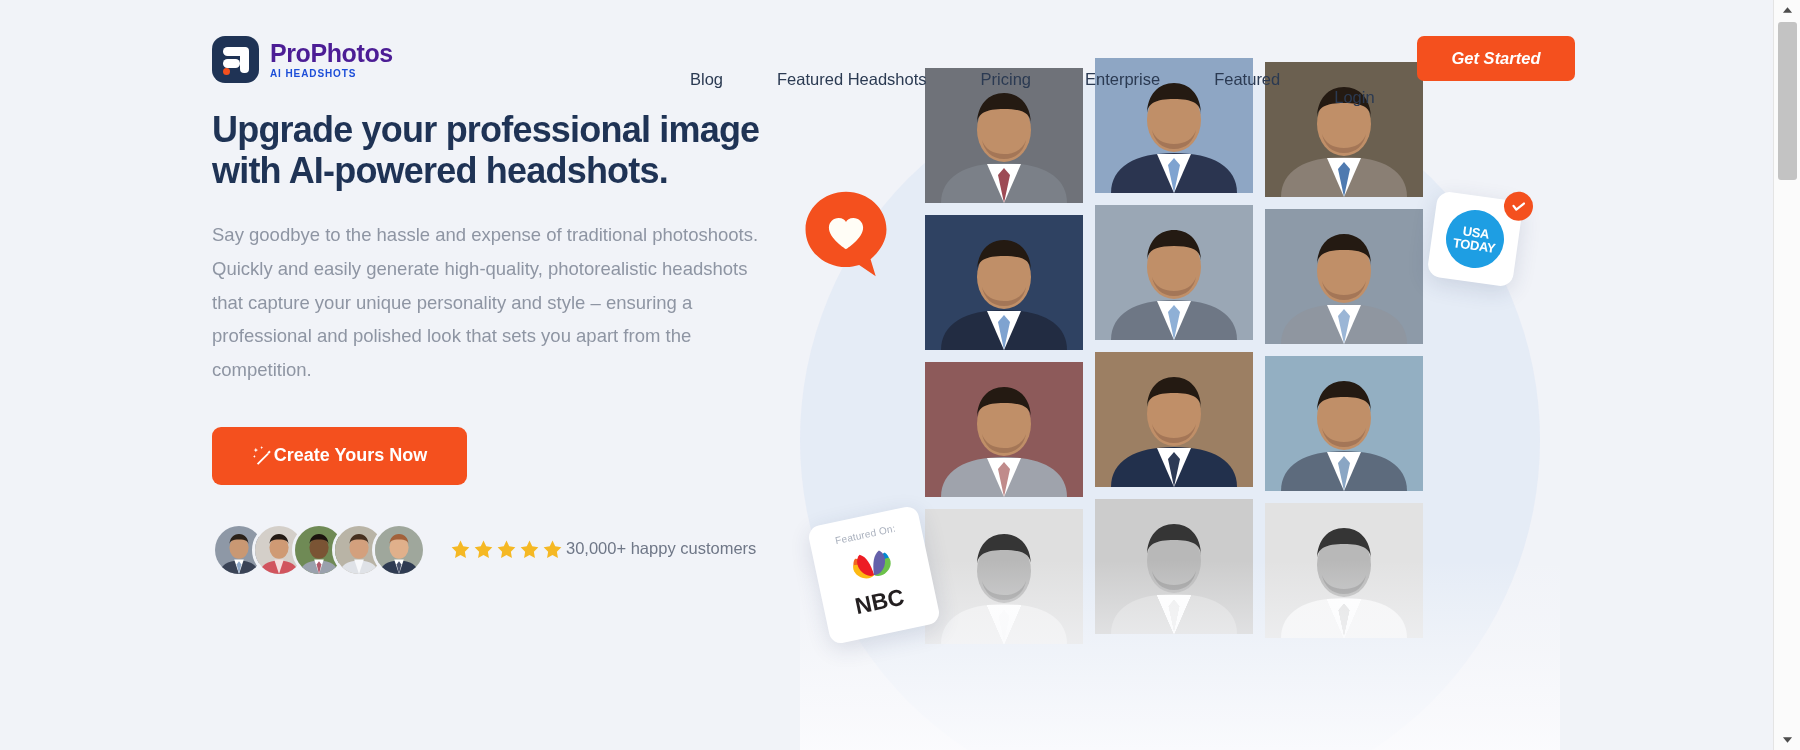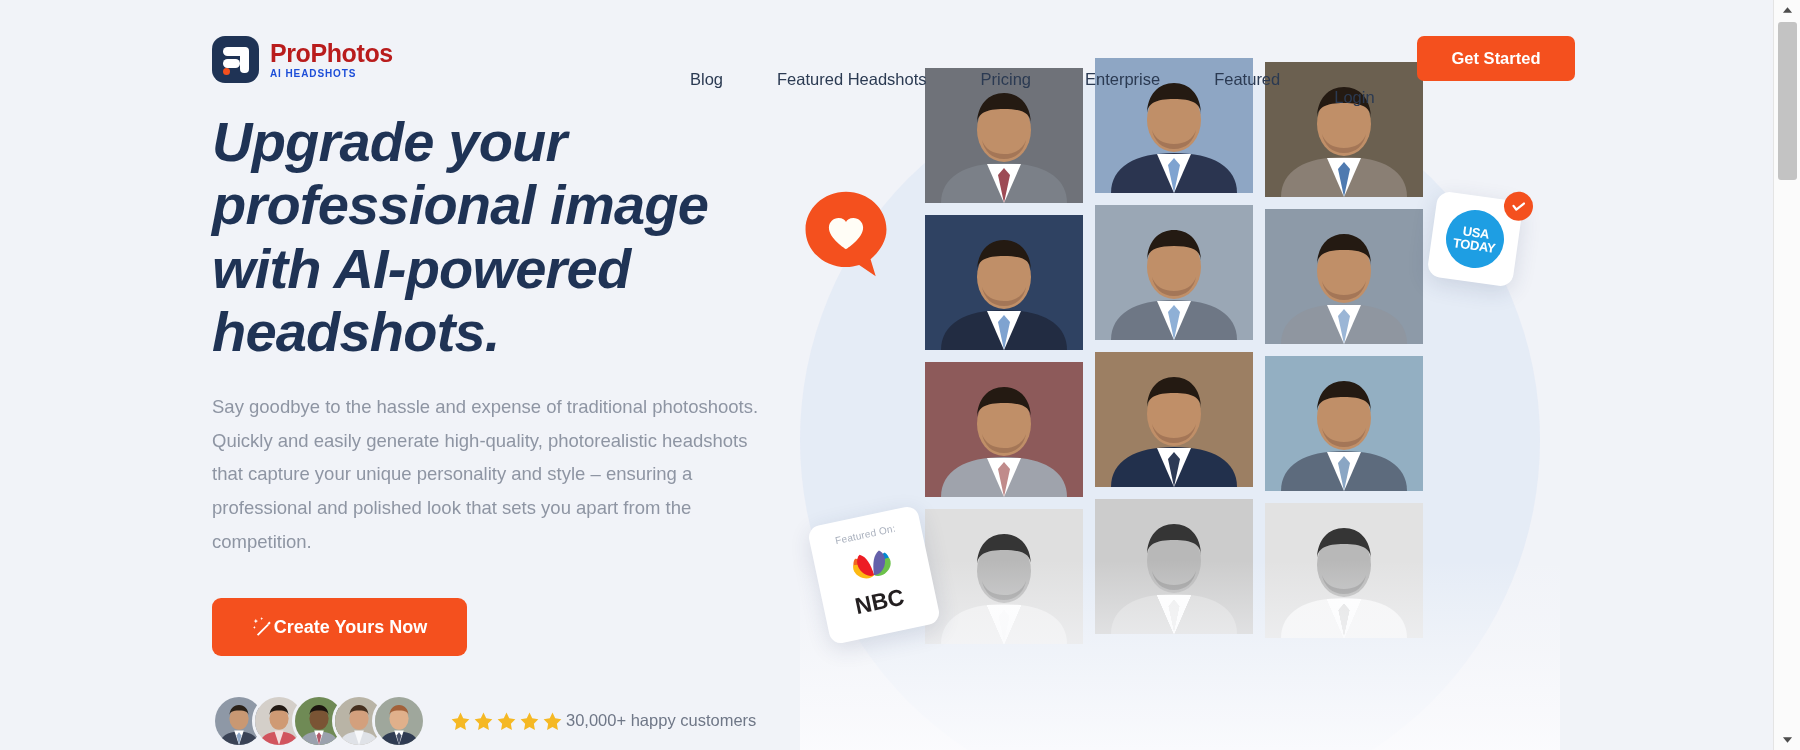--- a/index.html
+++ b/index.html
@@ -86,21 +86,21 @@
     position: absolute;
     left: 11px; bottom: 8px;
     width: 7px; height: 7px;
     border-radius: 50%;
     background: #f4501e;
   }
   .logo-text { line-height: 1; }
   .logo-title {
     font-size: 25px;
     font-weight: bold;
-    color: #b91c1c;
+    color: #4c1d95;
     letter-spacing: -0.4px;
     line-height: 1.05;
   }
   .logo-sub {
     font-size: 10px;
     font-weight: bold;
     color: #1d4ed8;
     letter-spacing: 0.9px;
     margin-top: 2px;
   }
@@ -130,38 +130,38 @@
     width: 158px;
     height: 45px;
     background: #f4501e;
     color: #ffffff;
     border: none;
     border-radius: 7px;
     font-size: 16.5px;
     font-weight: bold;
     font-family: "Liberation Sans", sans-serif;
     cursor: pointer;
+    font-style: italic;
   }
 
   
   .hero-left {
     position: absolute;
     left: 212px;
     top: 110px;
     width: 580px;
     z-index: 30;
   }
   .hero-title {
-    font-size: 56px;
+    font-size: 36px;
     font-weight: bold;
     line-height: 1.13;
     color: #1f3355;
     letter-spacing: -0.8px;
     width: 560px;
-    font-style: italic;
   }
   .hero-desc {
     margin-top: 27px;
     font-size: 18.5px;
     line-height: 1.82;
     color: #8e95a3;
     width: 562px;
   }
   .btn-create {
     margin-top: 40px;

